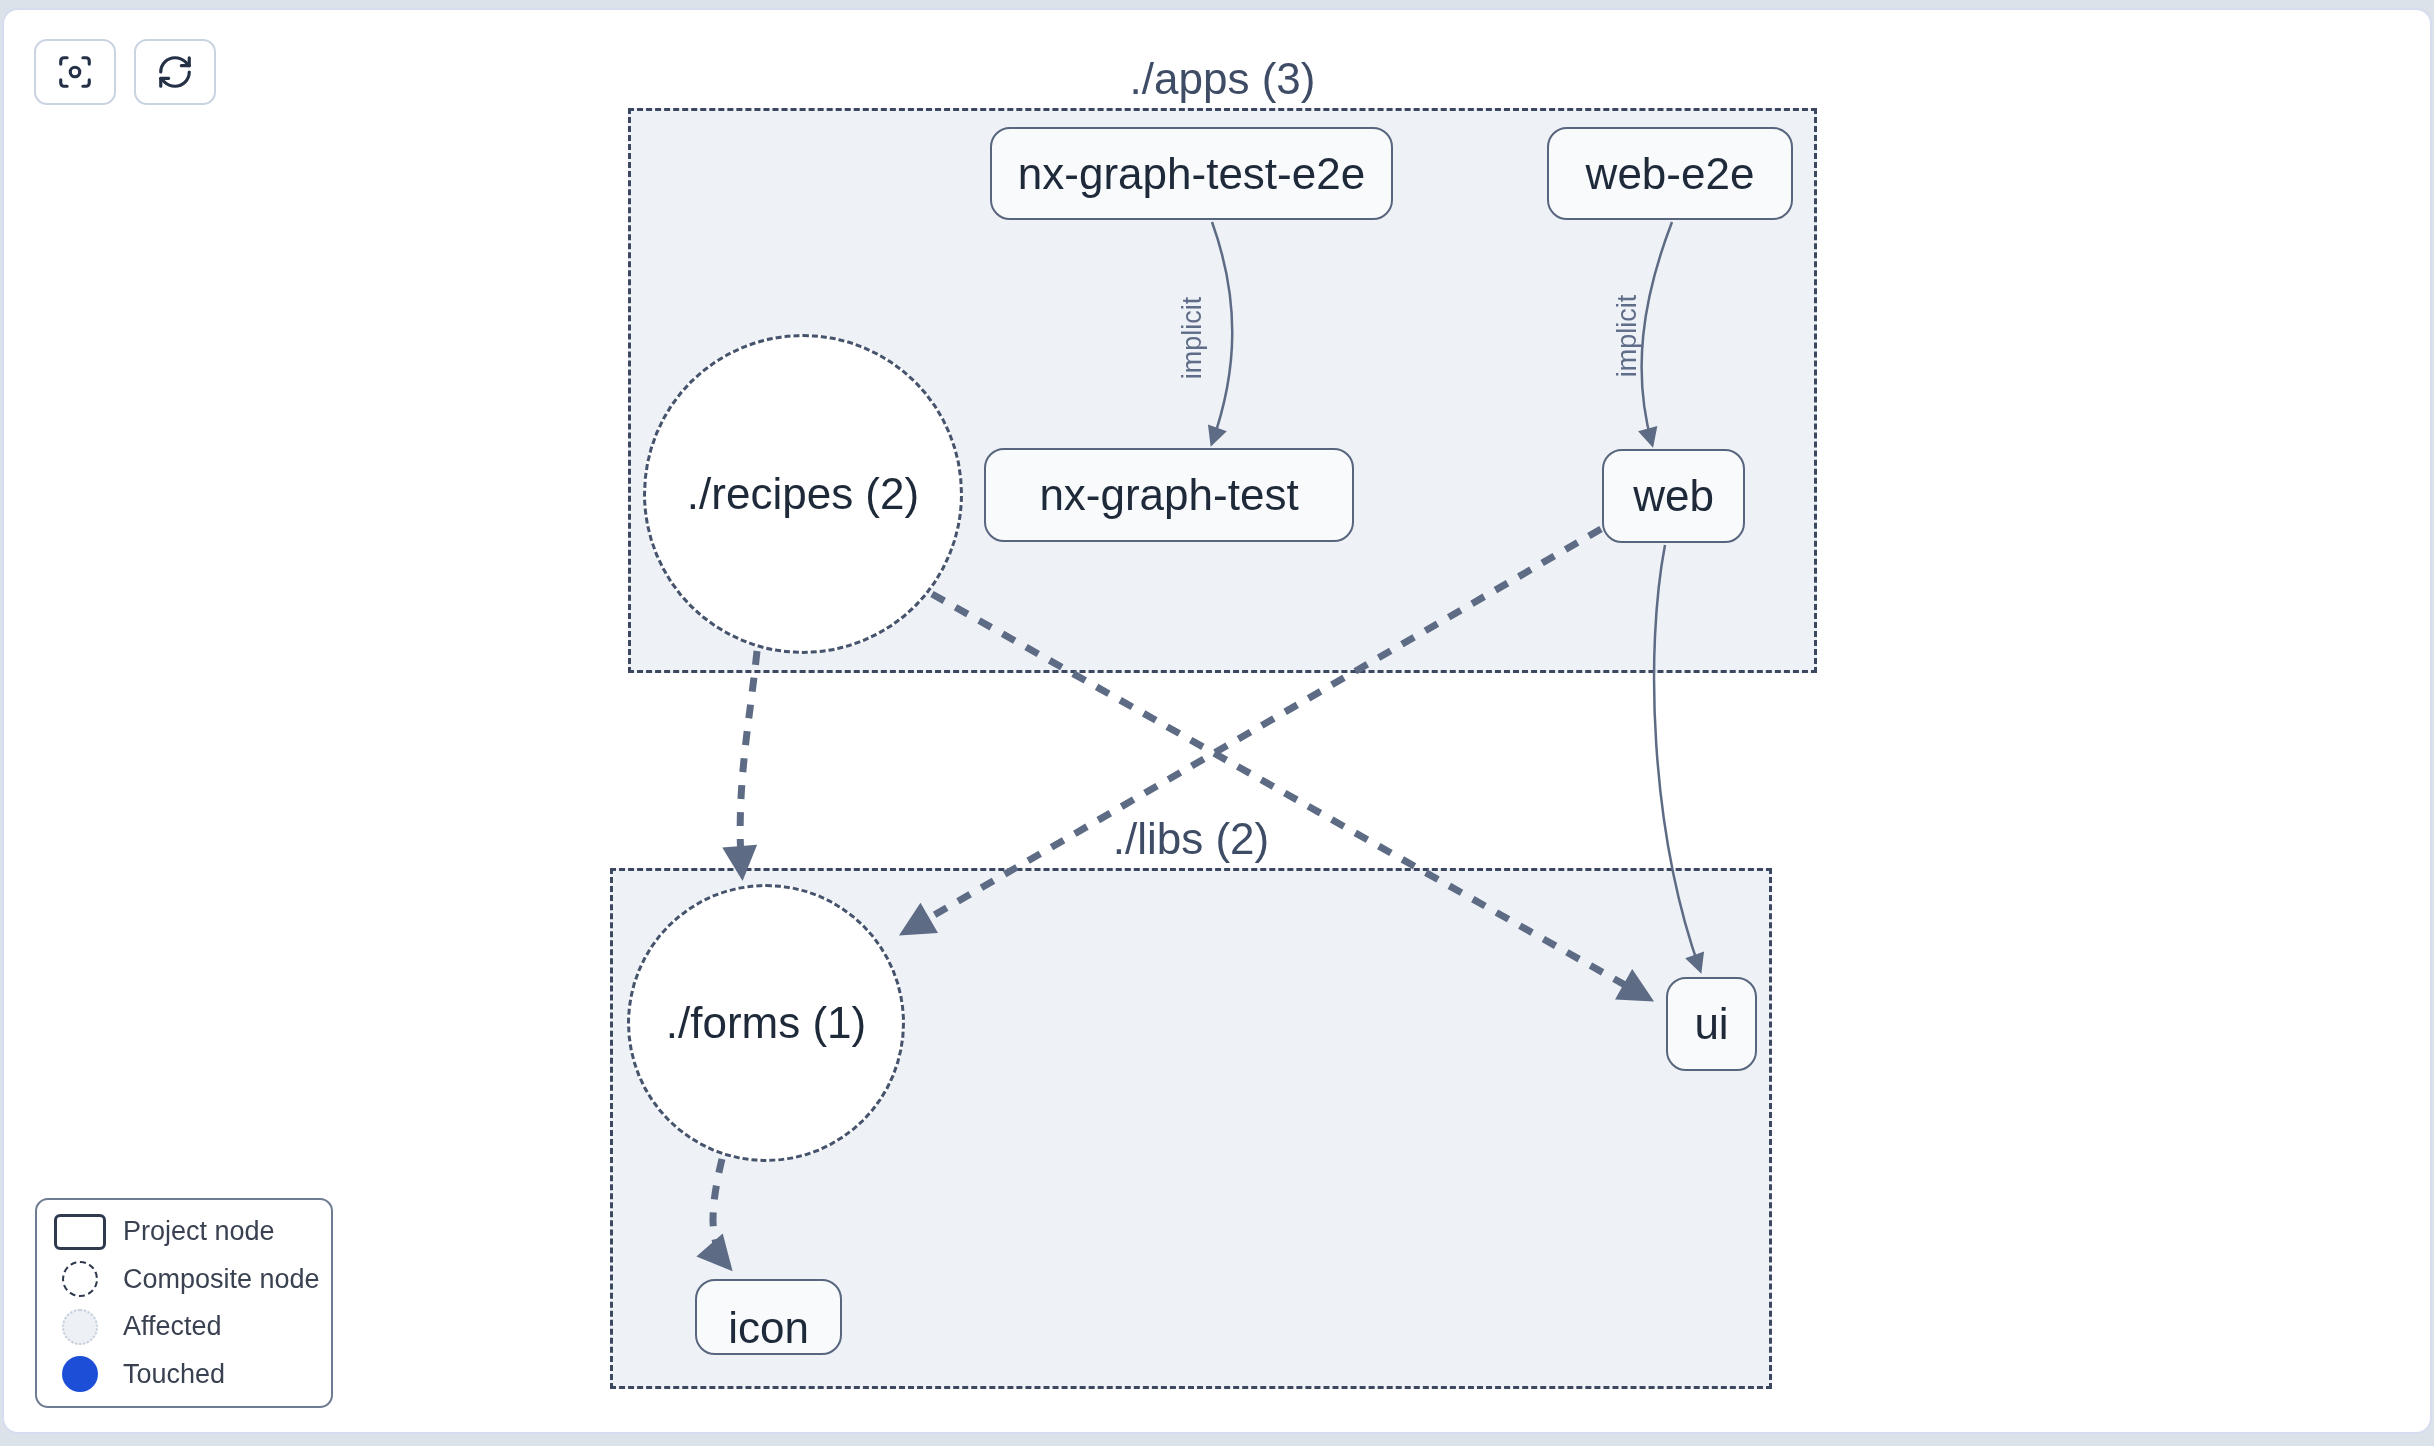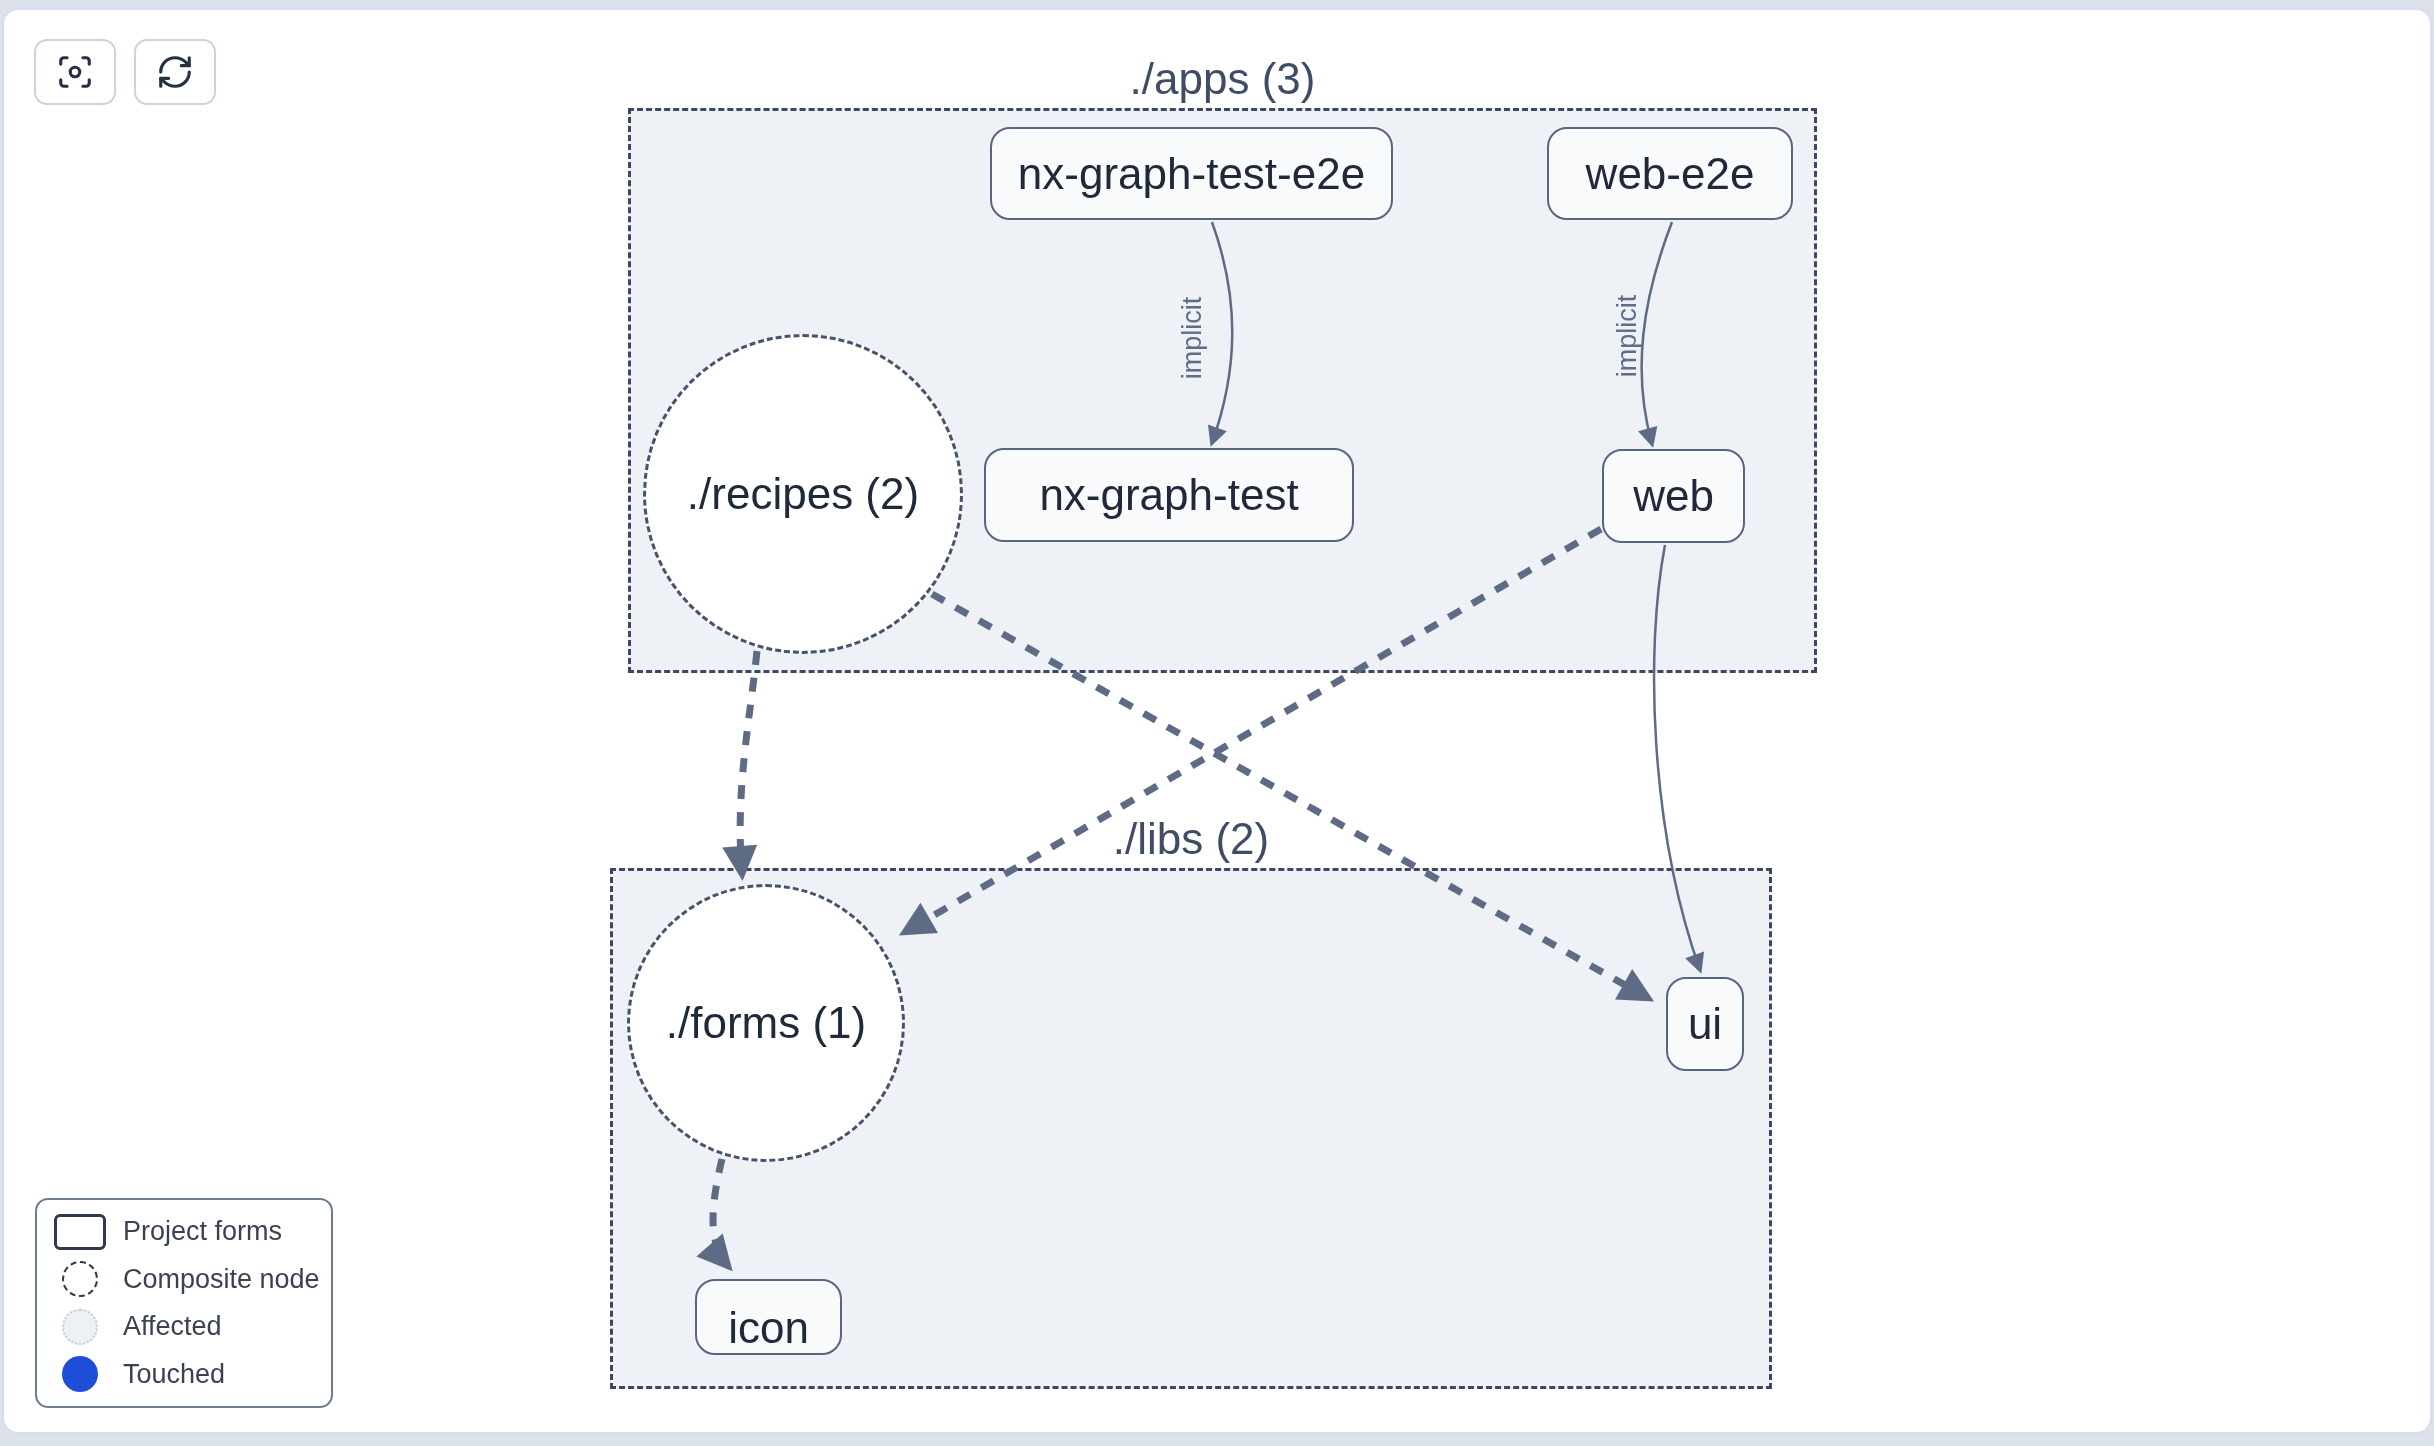--- a/index.html
+++ b/index.html
@@ -60,21 +60,21 @@
   .node{
     position:absolute;background:#f8fafc;border:2.5px solid #57657e;
     border-radius:20px;box-sizing:border-box;
     display:flex;align-items:center;justify-content:center;
     font-size:44px;color:#1e2939;z-index:5;cursor:pointer;white-space:nowrap;
   }
   #node-nx-graph-test-e2e{left:990px;top:127px;width:403px;height:93px;}
   #node-web-e2e{left:1547px;top:127px;width:246px;height:93px;}
   #node-nx-graph-test{left:984px;top:448px;width:370px;height:94px;}
   #node-web{left:1602px;top:449px;width:143px;height:94px;}
-  #node-ui{left:1666px;top:977px;width:78px;height:94px;}
+  #node-ui{left:1666px;top:977px;width:91px;height:94px;}
   #node-icon{left:695px;top:1279px;width:147px;height:76px;align-items:flex-end;}
 
   
   .legend{
     position:absolute;left:35px;top:1198px;width:298px;height:210px;
     background:#ffffff;border:2px solid #6e7c92;border-radius:13px;
     box-sizing:border-box;z-index:6;display:flex;flex-direction:column;
     justify-content:space-evenly;padding:6px 0;
   }
   .legend-row{display:flex;align-items:center;height:44px;}
@@ -164,21 +164,21 @@
         <path d="M3 21v-5h5"></path>
       </svg>
     </div>
   </div>
 
   <div class="legend">
     <div class="legend-row">
       <span class="legend-swatch">
           <span class="sw-project"></span>
         </span>
-      <span class="legend-label">Project forms</span>
+      <span class="legend-label">Project node</span>
     </div>
     <div class="legend-row">
       <span class="legend-swatch">
           <span class="sw-composite"></span>
         </span>
       <span class="legend-label">Composite node</span>
     </div>
     <div class="legend-row">
       <span class="legend-swatch">
           <span class="sw-affected"></span>

